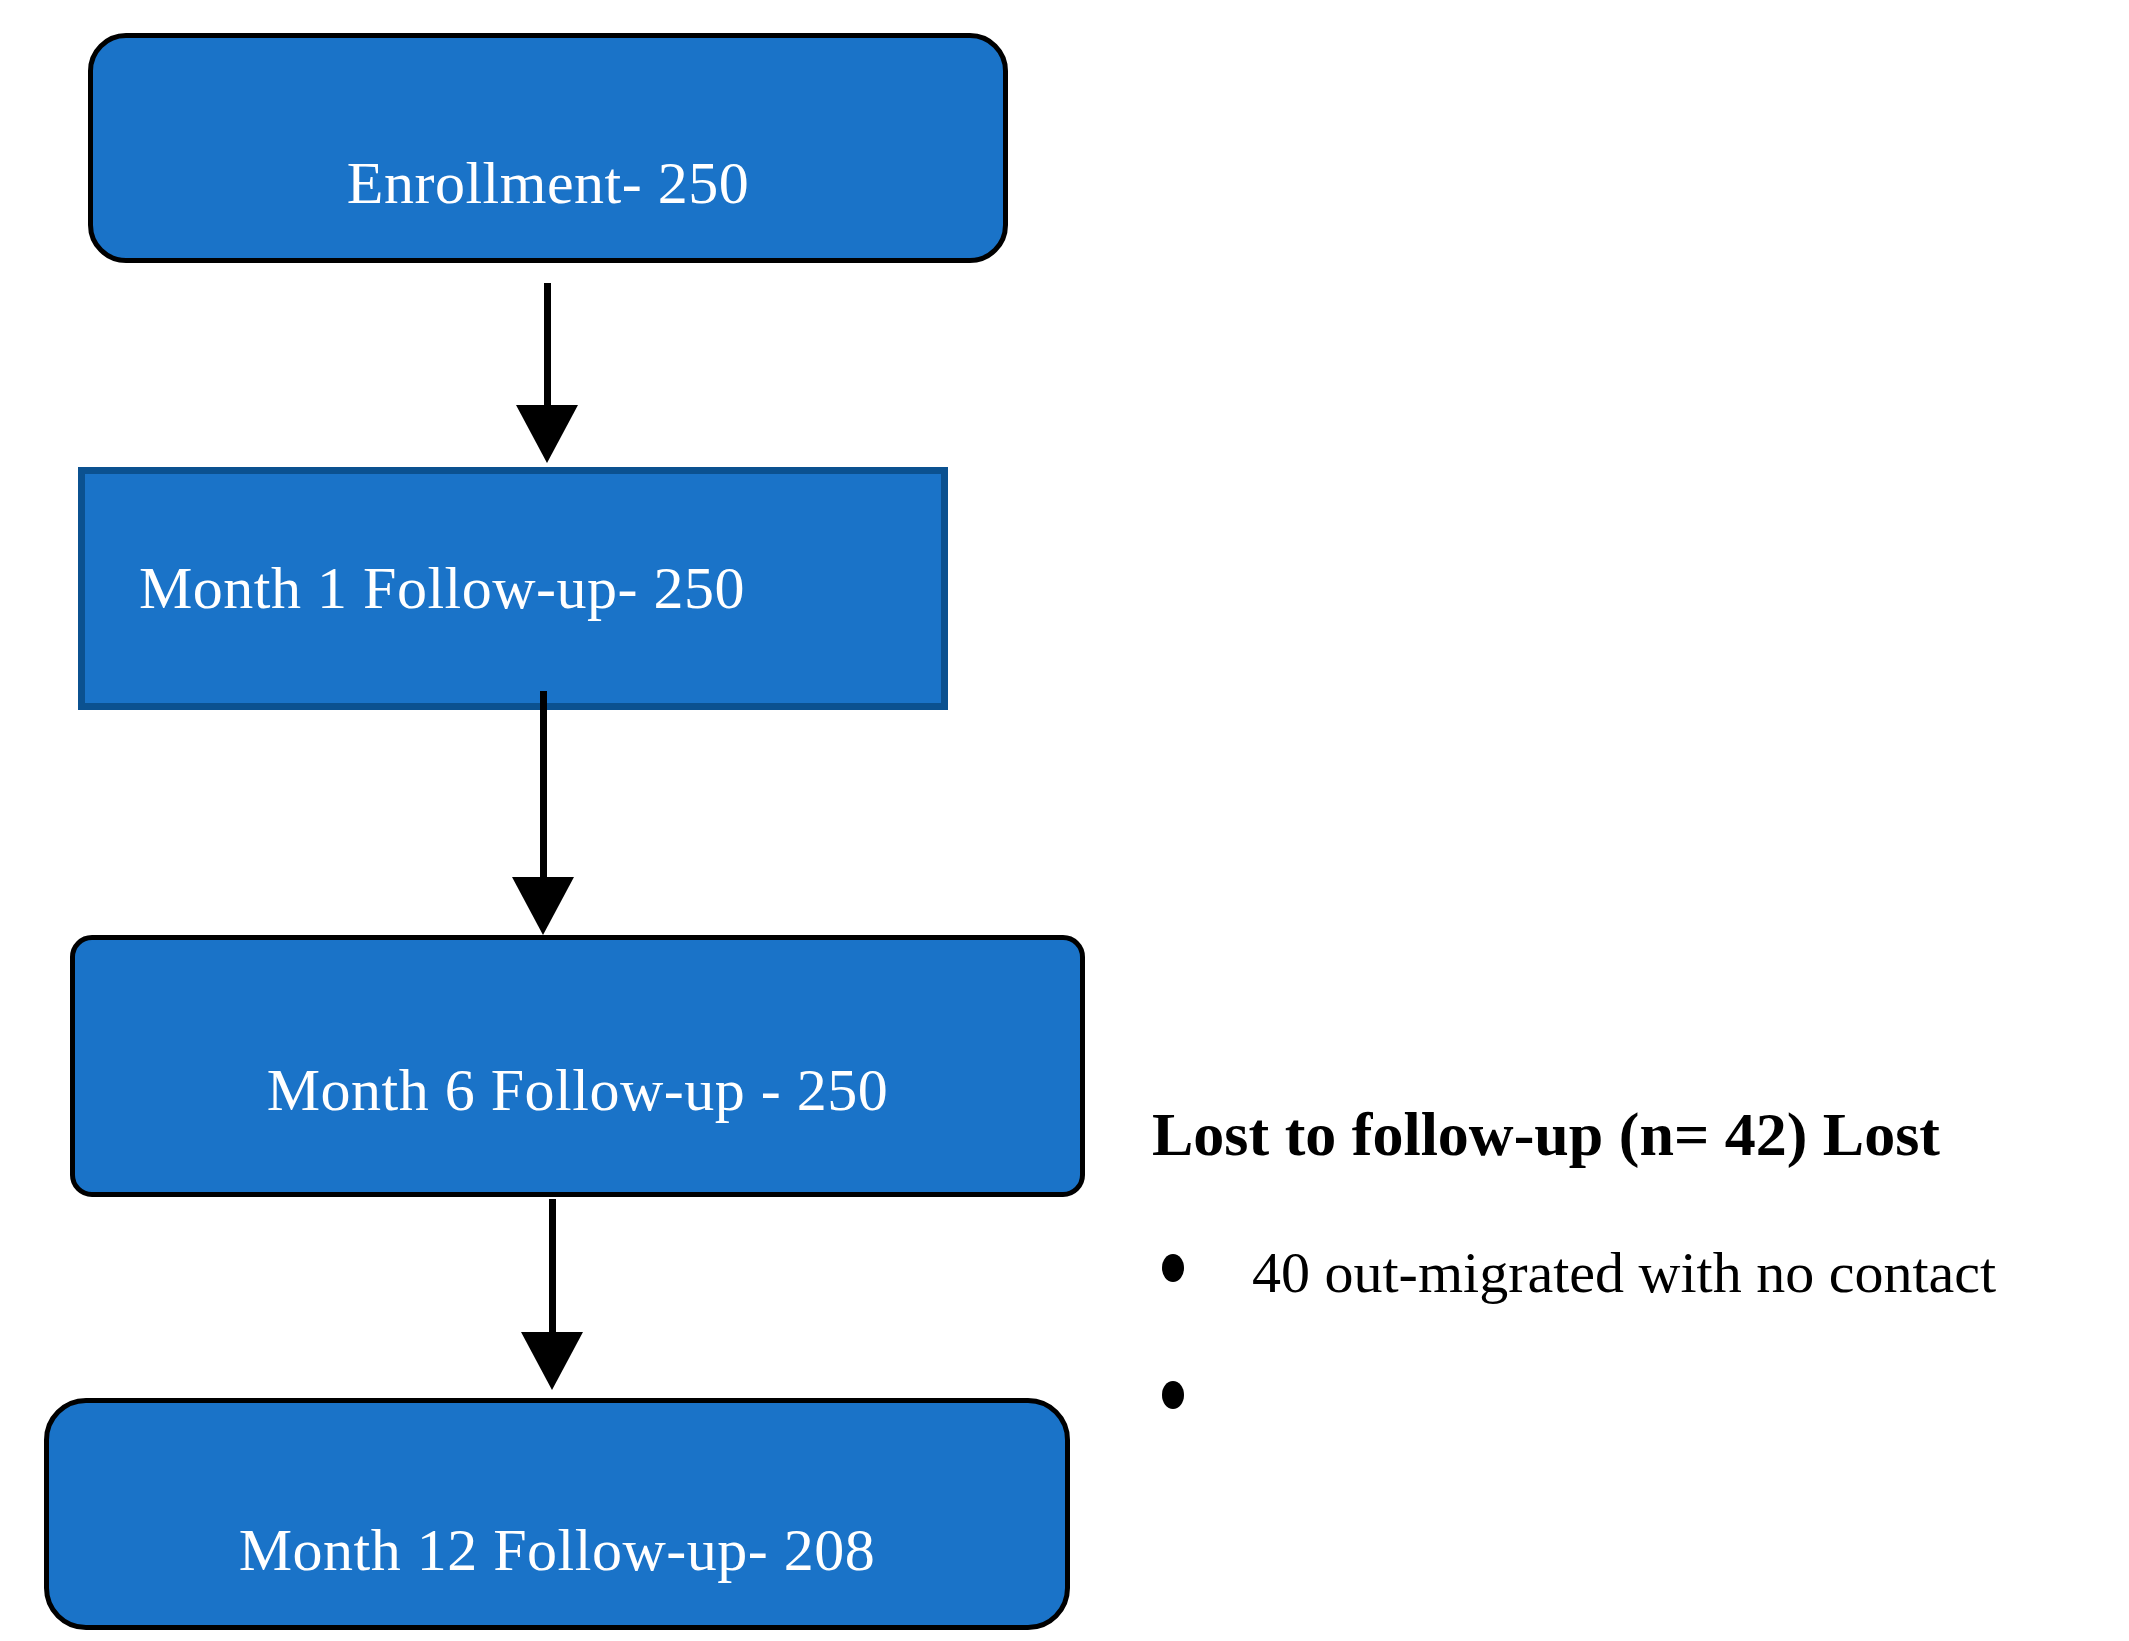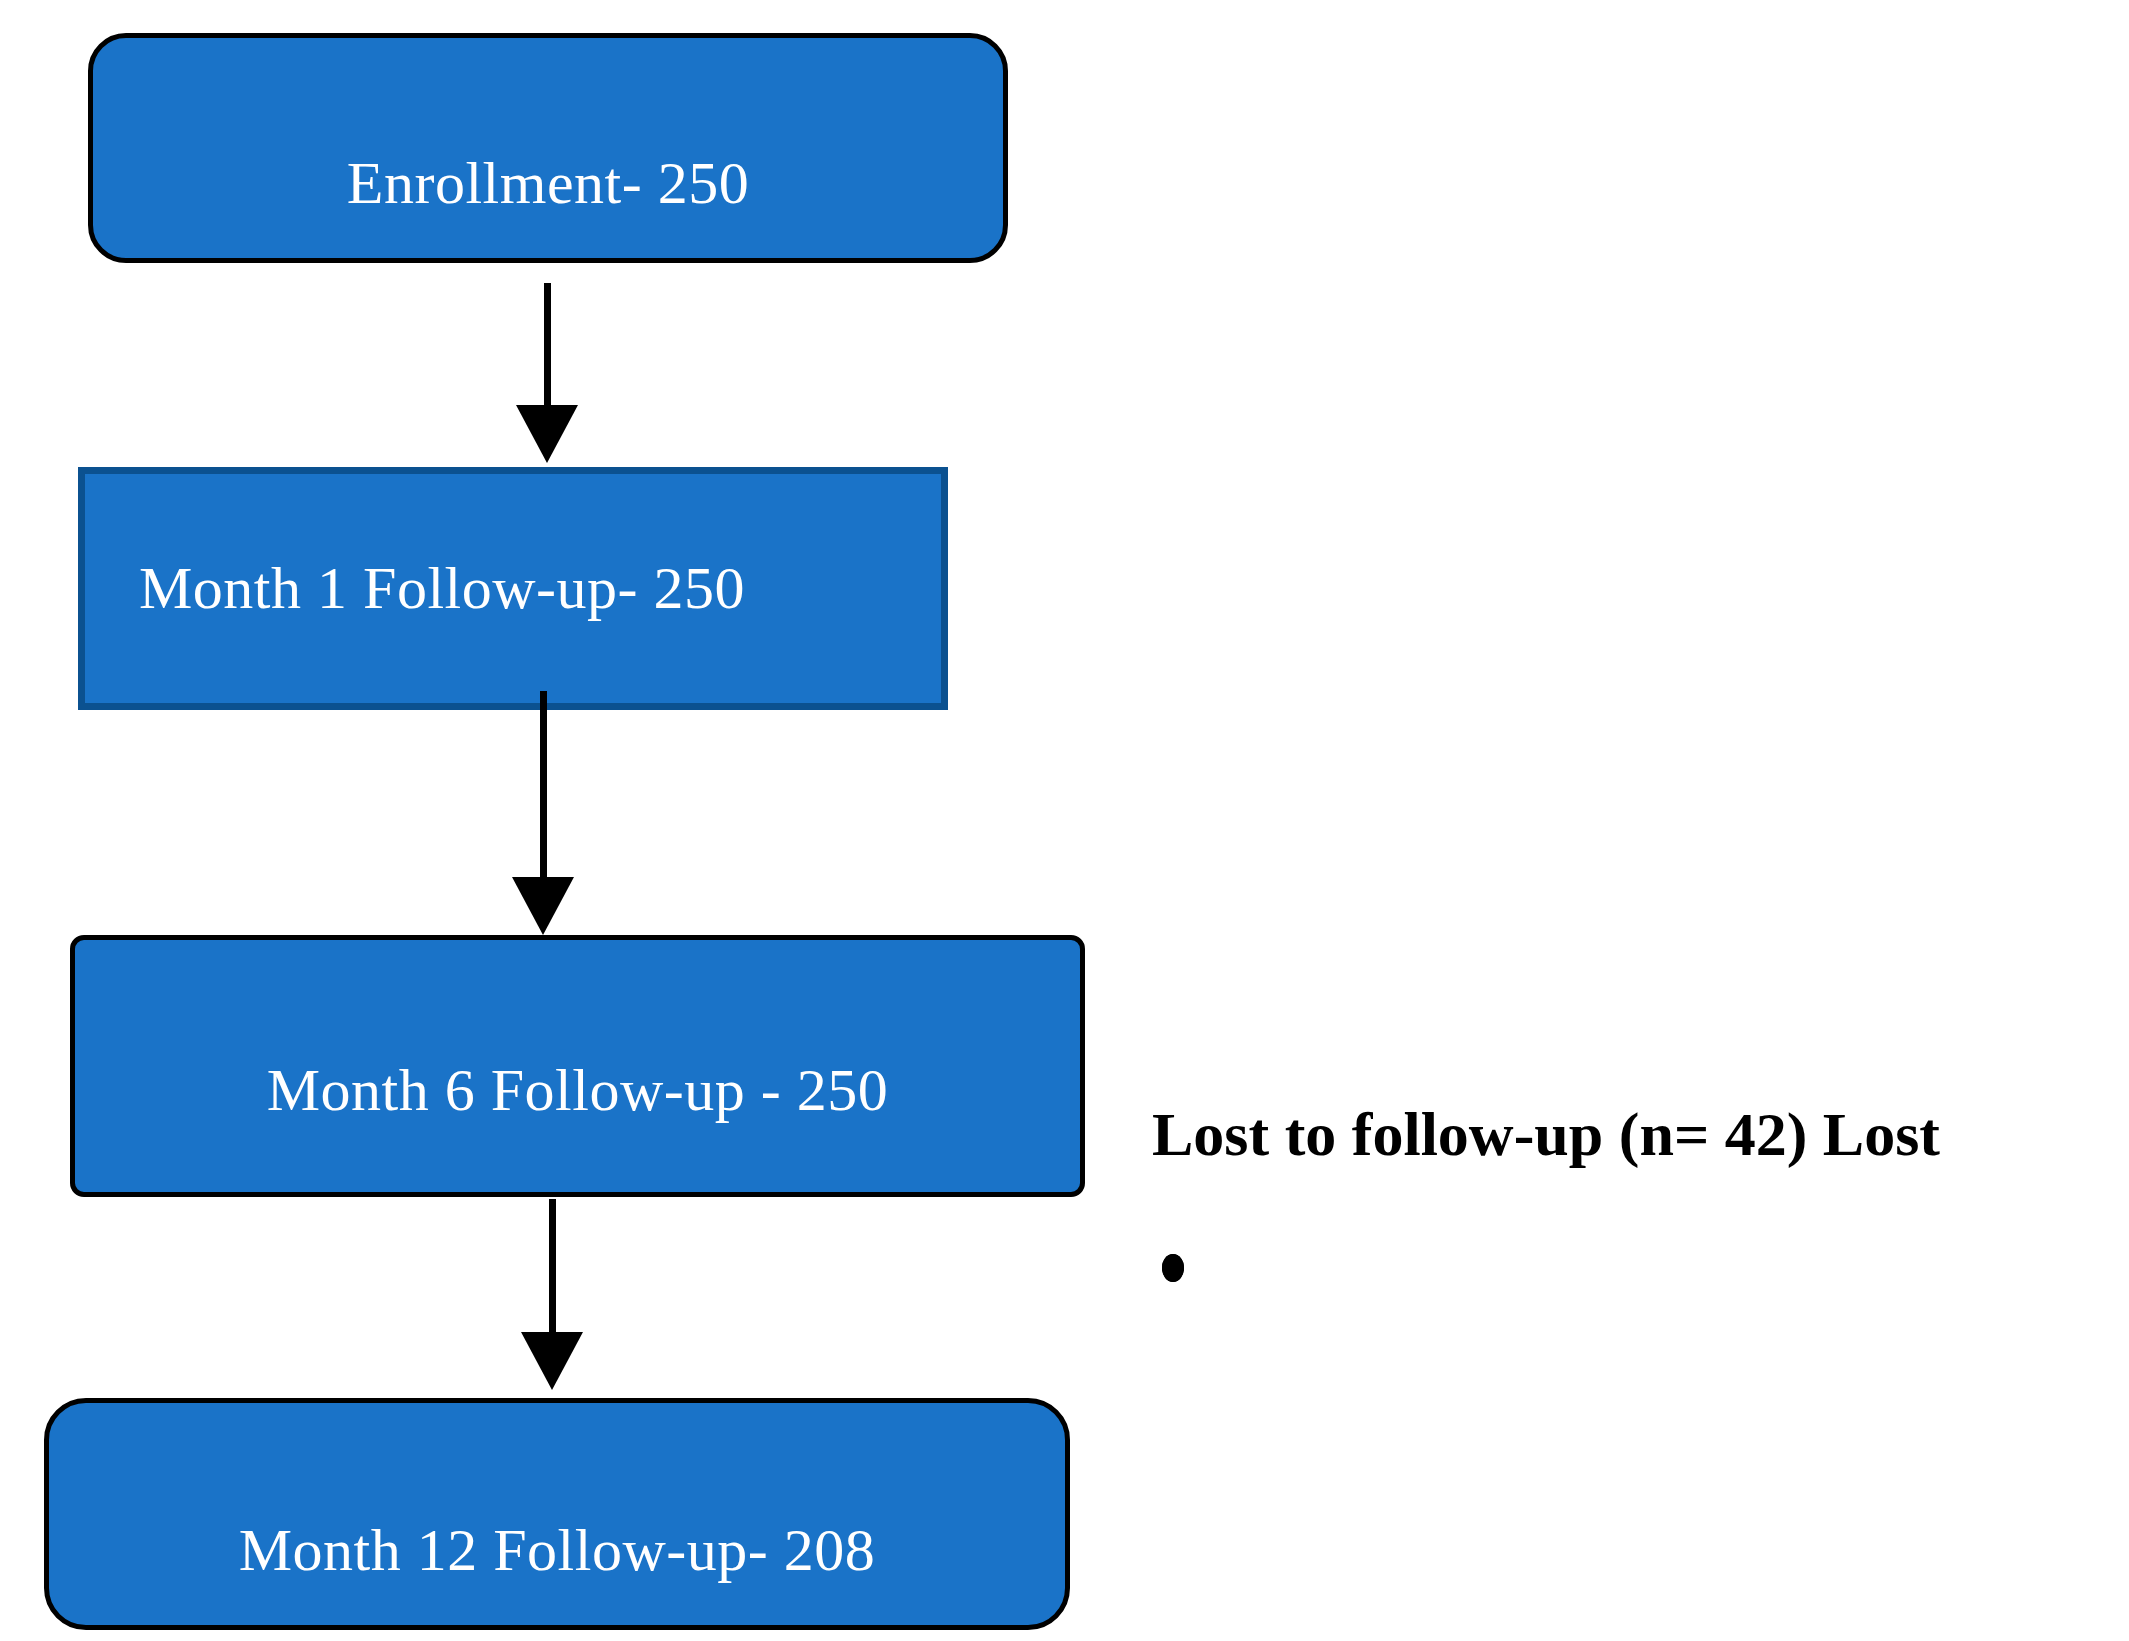--- a/index.html
+++ b/index.html
@@ -43,21 +43,21 @@
     width: 870px; height: 243px;
     border: 7px solid #0b5190;
     border-radius: 0;
     justify-content: flex-start;
     padding-left: 54px;
   }
   .node-month-6 {
     left: 70px; top: 935px;
     width: 1015px; height: 262px;
     border: 5px solid #000000;
-    border-radius: 14px;
+    border-radius: 22px;
     justify-content: center;
     padding-top: 48px;
   }
   .node-month-12 {
     left: 44px; top: 1398px;
     width: 1026px; height: 232px;
     border: 5px solid #000000;
     border-radius: 42px;
     justify-content: center;
     padding-top: 72px;
@@ -150,19 +150,20 @@
   </div>
 
   <div class="node node-month-12">
     <span class="node-label">Month 12 Follow-up- 208</span>
   </div>
 
   <div class="annotation">
     <div class="annotation-heading">Lost to follow-up (n= 42) Lost</div>
     <div class="bullet-row first">
       <span class="bullet-dot"></span>
+      <span class="bullet-text">40 out-migrated with no contact</span>
     </div>
     <div class="bullet-row second">
       <span class="bullet-dot"></span>
     </div>
   </div>
 
 </div>
 
 </body></html>

